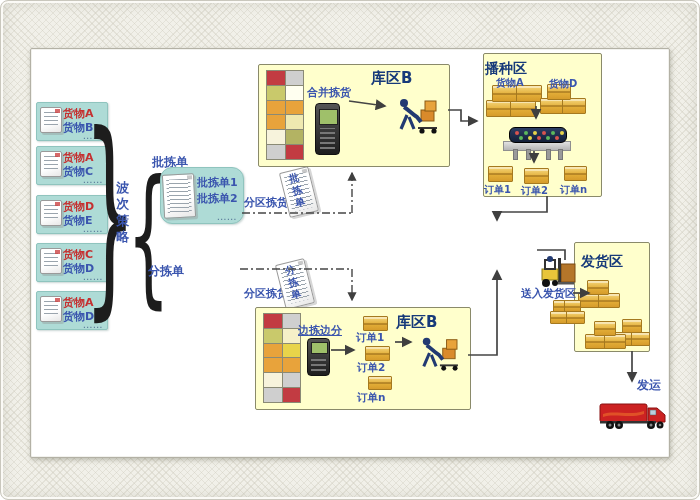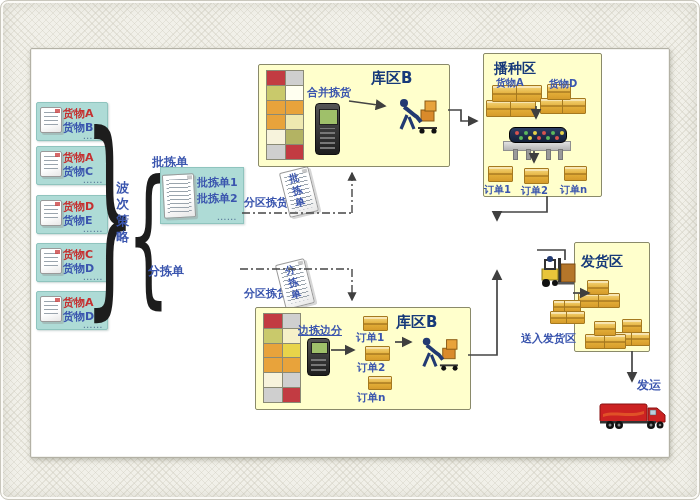--- a/index.html
+++ b/index.html
@@ -32,21 +32,21 @@
   .ocard .dots{position:absolute;right:4px;bottom:0px;font-size:6px;color:#5a7a9a;letter-spacing:1px;font-weight:bold;}
   
   .doc{position:absolute;background:linear-gradient(160deg,#ffffff 60%,#e7e7e7);border:1px solid #9a9a9a;
     border-radius:2px;box-shadow:2px 2px 0 rgba(140,140,140,.35);}
   .doc::before{content:"";position:absolute;left:3px;right:3px;top:4px;bottom:4px;
     background:repeating-linear-gradient(180deg,#9aa4ad 0 1px,transparent 1px 4px);}
   .doc::after{content:"";position:absolute;right:1px;top:1px;width:5px;height:4px;background:#c44;opacity:.8;}
   .doc.big::after{background:#bbb;}
   
   .bcard{position:absolute;width:82px;height:55px;background:var(--order-card-bg,#aedbd6);
-    border:1px solid #8fc4be;border-radius:0;box-shadow:1px 1px 2px rgba(80,120,115,.3);text-decoration:underline;}
+    border:1px solid #8fc4be;border-radius:12px;box-shadow:1px 1px 2px rgba(80,120,115,.3);text-decoration:underline;}
   .bcard .i1{position:absolute;left:36px;top:7px;font-size:11px;font-weight:bold;}
   .bcard .i2{position:absolute;left:36px;top:23px;font-size:11px;font-weight:bold;}
   .bcard .dots{position:absolute;right:6px;bottom:2px;font-size:6px;color:#5a7a9a;letter-spacing:1px;font-weight:bold;}
   
   .brace{position:absolute;color:#1d1d1d;font-family:"DejaVu Sans",sans-serif;}
   
   .area{position:absolute;background:var(--area-bg,#ffffcc);border:1.5px solid #8a8a6a;border-radius:2px;}
   
   .shelf{position:absolute;display:grid;grid-template-columns:1fr 1fr;grid-auto-rows:1fr;gap:1px;
     background:#8a8a75;border:1px solid #8a8a75;}
@@ -156,21 +156,21 @@
       <circle cx="11" cy="8" r="4" fill="#223a72"></circle>
       <path d="M11,12 C16,15 19,19 24,22 L28,27" stroke="#223a72" stroke-width="4" fill="none"></path>
       <path d="M14,20 L8,34 M16,22 L21,34" stroke="#223a72" stroke-width="3.2" fill="none"></path>
       <path d="M25,33 L44,33" stroke="#333" stroke-width="2"></path>
       <circle cx="29" cy="36" r="2.6" fill="#111"></circle>
         <circle cx="41" cy="36" r="2.6" fill="#111"></circle>
     </svg>
   </div>
 
   <div class="area" style="left:483px;top:53px;width:117px;height:142px">
-    <div class="lbl navy" style="left:10px;top:6px;font-size:14px;">播种区</div>
+    <div class="lbl navy" style="left:1px;top:6px;font-size:14px;">播种区</div>
     <div class="crate" style="left:2px;top:46px;width:24px;height:15px"></div>
     <div class="crate" style="left:26px;top:46px;width:24px;height:15px"></div>
     <div class="crate" style="left:8px;top:31px;width:24px;height:15px"></div>
     <div class="crate" style="left:32px;top:31px;width:24px;height:15px"></div>
     <div class="lbl t-blue" style="left:12px;top:22px;font-size:10px;z-index:5;">货物A</div>
     <div class="crate" style="left:56px;top:44px;width:22px;height:14px"></div>
     <div class="crate" style="left:78px;top:44px;width:22px;height:14px"></div>
     <div class="crate" style="left:63px;top:30px;width:22px;height:14px"></div>
     <div class="lbl t-blue" style="left:65px;top:23px;font-size:10px;z-index:5;">货物D</div>
     <div class="platf" style="left:19px;top:87px;width:66px;height:8px"></div>
@@ -209,21 +209,21 @@
     <rect x="2" y="15" width="16" height="11" fill="#e8c53a" stroke="#8a7a1a"></rect>
     <rect x="5" y="6" width="10" height="9" fill="none" stroke="#333" stroke-width="2"></rect>
     <circle cx="10" cy="5" r="3" fill="#223a72"></circle>
     <circle cx="6" cy="29" r="4" fill="#111"></circle>
       <circle cx="15" cy="29" r="3" fill="#111"></circle>
   </svg>
   <div class="crate" style="left:550px;top:311px;width:17px;height:11px"></div>
   <div class="crate" style="left:566px;top:311px;width:17px;height:11px"></div>
   <div class="crate" style="left:553px;top:300px;width:15px;height:10px"></div>
   <div class="crate" style="left:564px;top:300px;width:15px;height:10px"></div>
-  <div class="lbl t-blue" style="left:521px;top:286px;font-size:11px;margin-top:45px;">送入发货区</div>
+  <div class="lbl t-blue" style="left:521px;top:286px;font-size:11px;">送入发货区</div>
   <div class="lbl t-blue" style="left:637px;top:377px;font-size:12px;">发运</div>
 
   <svg style="position:absolute;left:599px;top:401px" width="68" height="30" viewBox="0 0 68 30">
     <rect x="1" y="3" width="47" height="18" rx="2" fill="#cc2222" stroke="#881111"></rect>
     <path d="M4,13 C16,9 30,15 45,10 L45,13 C30,18 16,12 4,16 Z" fill="#e8652a" opacity=".7"></path>
     <path d="M49,7 h9 l8,7 v7 h-17 z" fill="#cc2222" stroke="#881111"></path>
     <rect x="51" y="9" width="6" height="5" fill="#b9cfdd" stroke="#555" stroke-width=".5"></rect>
     <rect x="1" y="20" width="56" height="2.5" fill="#333"></rect>
     <circle cx="11" cy="24" r="4" fill="#111"></circle>
       <circle cx="20" cy="24" r="4" fill="#111"></circle>

